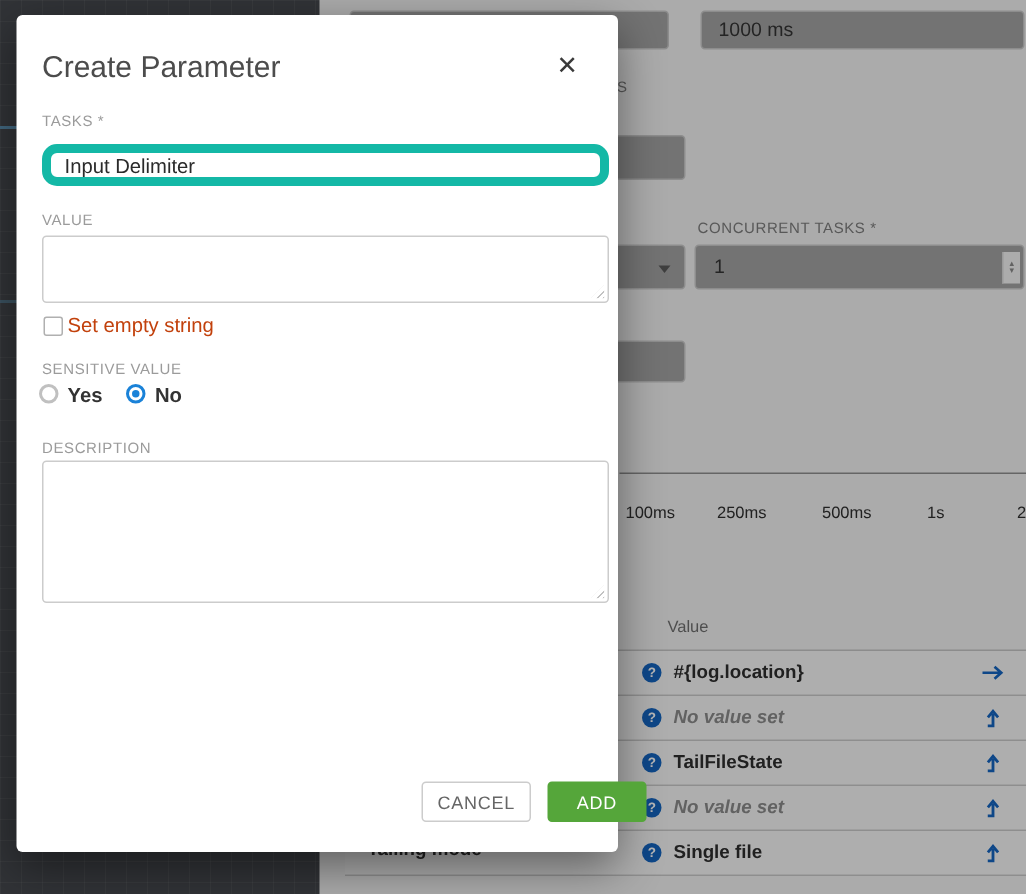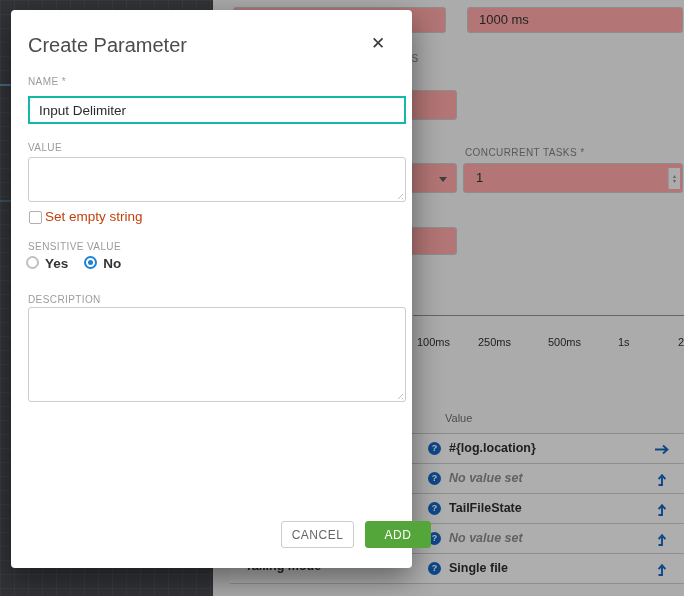--- a/index.html
+++ b/index.html
@@ -16,21 +16,21 @@
     background-size:14px 14px;
   }
   .proc-line1{position:absolute;left:0;top:84px;width:13px;height:2px;background:#5d93b5;}
   .proc-line2{position:absolute;left:0;top:200px;width:13px;height:2px;background:rgba(93,147,181,.55);}
   .proc-name-clip{position:absolute;left:0;top:149px;width:13px;height:24px;overflow:hidden;}
   .proc-name{display:block;margin-left:-26px;width:60px;color:#f2f2f2;font-size:11px;font-weight:bold;line-height:12px;}
   .proc-type{display:block;margin-left:-26px;width:60px;color:#b9bcbe;font-size:8px;line-height:9px;}
 
   
   .bg-dialog{position:absolute;left:213px;top:0;width:471px;height:596px;background:#f1f1f1;z-index:1;}
-  .bg-input{position:absolute;background:#fca5a5;border:1px solid #c7c7c7;border-radius:3px;box-sizing:border-box;}
+  .bg-input{position:absolute;background:#a3a3a3;border:1px solid #c7c7c7;border-radius:3px;box-sizing:border-box;}
   .bg-label{position:absolute;font-size:10px;color:#7d7d7d;letter-spacing:.4px;white-space:nowrap;}
   .bg-value{font-size:13px;color:#333;line-height:24px;padding-left:11px;white-space:nowrap;}
   .caret{position:absolute;right:9px;top:13px;width:0;height:0;
     border-left:4.5px solid transparent;border-right:4.5px solid transparent;border-top:5.5px solid #5a5a5a;}
   .spinner{position:absolute;right:2px;top:4px;width:11px;height:21px;background:#f3f3f3;border-left:1px solid #d8d8d8;
     display:flex;flex-direction:column;align-items:center;justify-content:center;color:#8a8a8a;font-size:6px;line-height:5px;}
   .hr-divider{position:absolute;left:200px;top:315px;width:271px;height:1px;background:#8f8f8f;}
   .tick{position:absolute;top:336px;font-size:11px;color:#2f2f2f;white-space:nowrap;}
   .value-header{position:absolute;left:232px;top:412px;font-size:11px;color:#6f6f6f;}
   #prop-rows{position:absolute;left:17px;top:433px;width:454px;border-top:1px solid #c6c6c6;}
@@ -46,21 +46,21 @@
 
   
   .backdrop{position:absolute;inset:0;background:rgba(0,0,0,.29);z-index:5;}
 
   
   .modal{position:absolute;left:11px;top:10px;width:401px;height:558px;background:#fff;border-radius:4px;
     box-shadow:0 10px 30px rgba(0,0,0,.45);z-index:10;}
   .modal-title{position:absolute;left:17px;top:24px;font-size:20px;color:#4c4c4c;font-weight:500;}
   .modal-close{position:absolute;left:360px;top:24px;font-size:17px;color:#3a3a3a;cursor:pointer;line-height:20px;}
   .m-label{position:absolute;font-size:10px;color:#9b9b9b;letter-spacing:.4px;}
-  .m-input{position:absolute;left:17px;width:378px;height:28px;box-sizing:border-box;border:2px solid #14b8a6;border-radius:0;
+  .m-input{position:absolute;left:17px;width:378px;height:28px;box-sizing:border-box;border:6px solid #14b8a6;border-radius:10px;
     font-family:"Liberation Sans",sans-serif;font-size:13.5px;color:#2b2b2b;padding:0 9px;outline:none;background:#fff;}
   .m-textarea{position:absolute;left:17px;width:378px;box-sizing:border-box;border:1px solid #ccc;border-radius:3px;background:#fff;}
   .resize-grip{position:absolute;right:2px;bottom:2px;width:9px;height:9px;
     background:repeating-linear-gradient(-45deg,#c2c2c2 0 1px,transparent 1px 3.2px);
     clip-path:polygon(100% 0,100% 100%,0 100%);}
   .checkbox{position:absolute;left:18px;top:201px;width:11px;height:11px;border:1px solid #b0b0b0;border-radius:2px;background:#fff;}
   .chk-label{position:absolute;left:34px;top:199px;font-size:13.5px;color:#c2410c;}
   #sensitive-options{position:absolute;left:15px;top:246px;display:flex;align-items:center;}
   .radio-opt{display:flex;margin-right:16px;cursor:pointer;}
   .radio{width:13px;height:13px;border-radius:50%;border:2px solid #c0c0c0;box-sizing:border-box;background:#fff;position:relative;}
@@ -151,21 +151,21 @@
     </div>
   <div class="tailing-mode">Tailing mode</div>
 </div>
 
 <div class="backdrop"></div>
 
 <div class="modal">
   <div class="modal-title">Create Parameter</div>
   <div class="modal-close">✕</div>
 
-  <div class="m-label" style="left:17px;top:66px;">NAME *</div>
+  <div class="m-label" style="left:17px;top:66px;">TASKS *</div>
   <input class="m-input" style="top: 86px;" value="Input Delimiter">
 
   <div class="m-label" style="left:17px;top:132px;">VALUE</div>
   <div class="m-textarea" style="top:147px;height:45px;">
     <div class="resize-grip"></div>
   </div>
 
   <div class="checkbox"></div>
   <div class="chk-label">Set empty string</div>
 

